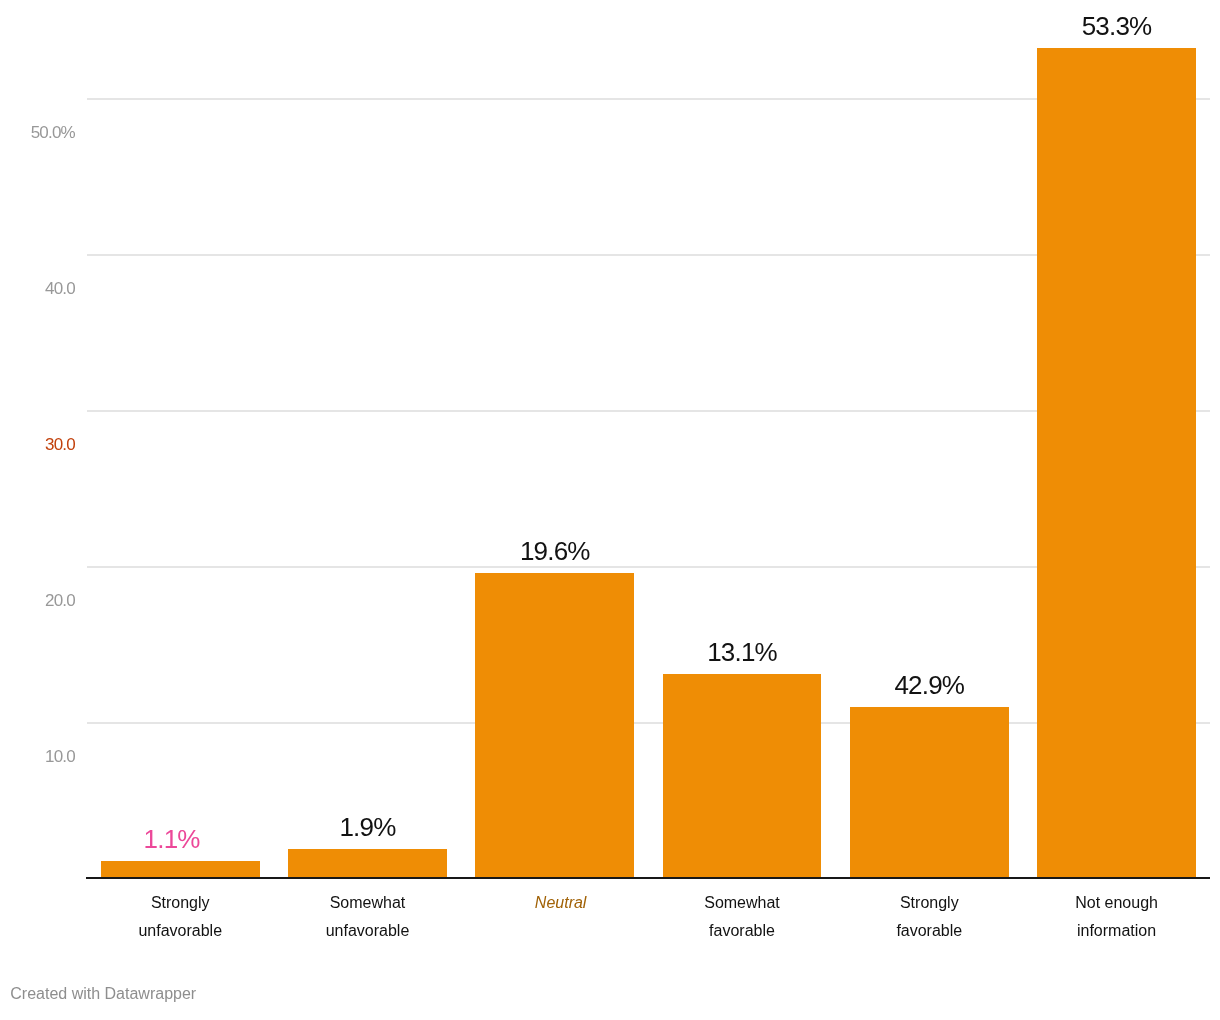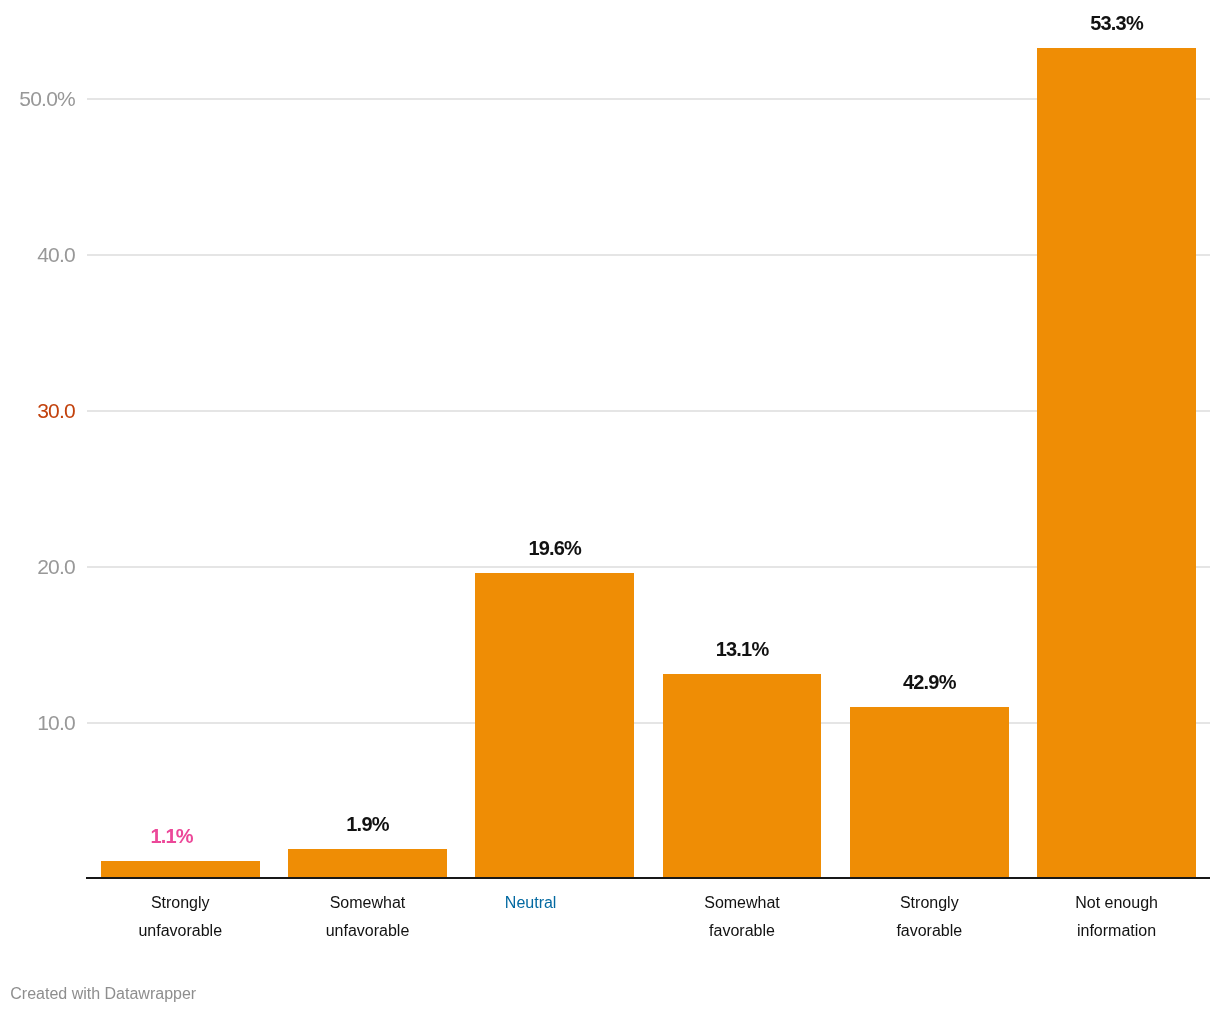--- a/index.html
+++ b/index.html
@@ -7,28 +7,28 @@
   body{width:1220px;height:1020px;background:#ffffff;overflow:hidden;
        font-family:"Liberation Sans",sans-serif;}
   #chart{position:relative;width:1220px;height:1020px;background:#ffffff;}
 
   .plot{position:absolute;left:0;top:0;width:1220px;height:1020px;}
 
   .gridline{position:absolute;left:86.9px;width:1122.9px;height:2px;
             background:#e5e5e5;}
 
   .ytick{position:absolute;right:1145.1px;text-align:right;white-space:nowrap;
-         font-size:21px;letter-spacing:-0.8px;line-height:1;color:#989898;
-         transform:translateZ(0);}
+         font-size:17px;letter-spacing:-0.8px;line-height:1;color:#989898;
+         transform:translateZ(0);margin-top:36px;}
 
   .bar{position:absolute;width:158.8px;background:#ef8d05;}
 
   .vlabel{position:absolute;width:187.267px;text-align:center;white-space:nowrap;
-          font-size:20px;letter-spacing:-0.8px;line-height:1;color:#121212;
-          transform:translateZ(0);font-weight:bold;}
+          font-size:26px;letter-spacing:-0.8px;line-height:1;color:#121212;
+          transform:translateZ(0);}
 
   .xlabel{position:absolute;top:888.8px;width:211.267px;text-align:center;
           font-size:16px;line-height:27.9px;color:#121212;
           transform:translateZ(0);}
 
   .axisline{position:absolute;left:85.9px;top:877px;width:1123.9px;height:2px;
             background:#181818;}
 
   .footer{position:absolute;left:10.3px;top:985.7px;white-space:nowrap;
           font-size:16px;line-height:1;color:#8e8e8e;
@@ -68,21 +68,21 @@
     <div class="vlabel" style="left: 1022.93px; top: 13.3px; color: rgb(18, 18, 18);">53.3%</div>
 
     <div class="xlabel" style="left: 74.6px; color: rgb(18, 18, 18);">
       <div>Strongly</div>
       <div>unfavorable</div>
     </div>
     <div class="xlabel" style="left: 261.867px; color: rgb(18, 18, 18);">
       <div>Somewhat</div>
       <div>unfavorable</div>
     </div>
-    <div class="xlabel" style="left: 425px; color: #0369a1;">
+    <div class="xlabel" style="left: 455px; color: #a16207; font-style: italic;">
       <div>Neutral</div>
     </div>
     <div class="xlabel" style="left: 636.4px; color: rgb(18, 18, 18);">
       <div>Somewhat</div>
       <div>favorable</div>
     </div>
     <div class="xlabel" style="left: 823.667px; color: rgb(18, 18, 18);">
       <div>Strongly</div>
       <div>favorable</div>
     </div>

